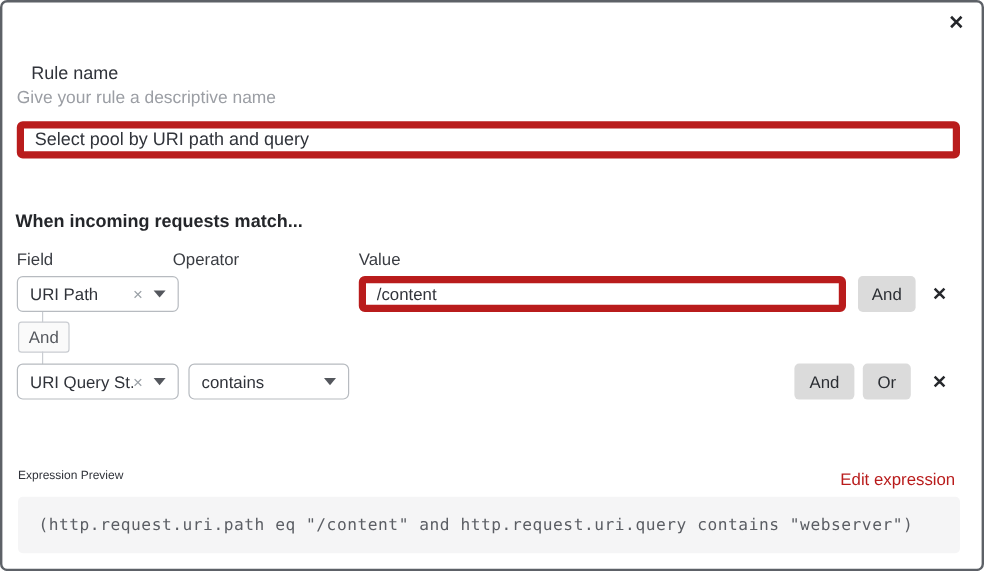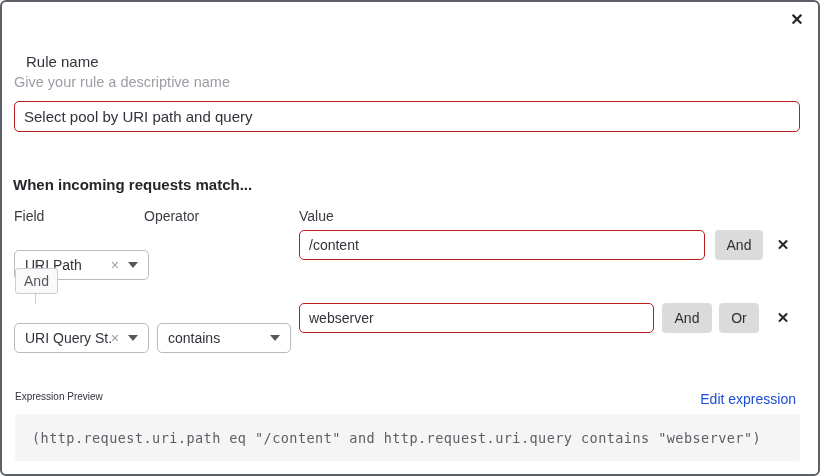--- a/index.html
+++ b/index.html
@@ -22,33 +22,33 @@
     right: 8px; top: 4px; width: 26px; height: 26px;
     display: flex; align-items: center; justify-content: center;
     font-size: 16px; font-weight: 700; color: #24262a; cursor: pointer;
     background: none; border: none; padding: 0;
   }
 
   .field-label { font-size: 15px; color: #30333a; }
   .helper-text { font-size: 14.5px; color: #9b9ea4; }
 
   .text-input {
-    box-sizing: border-box; border: 1px solid #b91c1c; border-radius: 5px;
+    box-sizing: border-box; border: 6px solid #b91c1c; border-radius: 5px;
     background: #fff; color: #30333a; font-size: 15px;
     font-family: "Liberation Sans", sans-serif;
     padding: 0 9px; outline: none;
   }
 
   .section-heading { font-size: 15px; font-weight: 700; color: #24262a; }
   .col-label { font-size: 14px; color: #3a3d43; }
 
   .dropdown {
     box-sizing: border-box; height: 30px; border: 1px solid #b7bbc0;
     border-radius: 5px; background: #fff; display: flex; align-items: center;
-    padding: 0 10px; cursor: pointer; margin-top: 20px;
+    padding: 0 10px; cursor: pointer;
   }
   .dropdown .dd-text { flex: 1; font-size: 14px; color: #30333a; white-space: nowrap; overflow: hidden; }
   .dropdown .dd-clear { font-size: 14px; color: #9aa0a6; margin-right: 9px; cursor: pointer; line-height: 1; }
   .dropdown .dd-caret {
     width: 0; height: 0; flex: none;
     border-left: 5px solid transparent; border-right: 5px solid transparent;
     border-top: 6px solid #54575d;
   }
 
   .gray-btn {
@@ -65,21 +65,21 @@
 
   .conn-line { width: 1px; background: #c9ccd1; }
   .conn-badge {
     box-sizing: border-box; width: 43px; height: 26px;
     border: 1px solid #c9ccd1; border-radius: 3px; background: #fafafa;
     display: flex; align-items: center; justify-content: center;
     font-size: 14px; color: #55585e;
   }
 
   .expr-label { font-size: 10px; color: #30333a; }
-  .edit-link { font-size: 14px; color: #1d4ed8; cursor: pointer; text-decoration: none; }
+  .edit-link { font-size: 14px; color: #b91c1c; cursor: pointer; text-decoration: none; }
   .code-block {
     box-sizing: border-box; width: 785px; height: 47px;
     background: #f5f5f6; border-radius: 4px;
     display: flex; align-items: center; padding-left: 17px;
     font-family: "DejaVu Sans Mono", monospace;
     font-size: 13.5px; letter-spacing: 0.45px; color: #5b5e64; white-space: nowrap;
   }
 </style>
 </head>
 <body>
@@ -113,21 +113,20 @@
 
   <div class="abs dropdown" style="left:12px; top:301px; width:135px;">
     <span class="dd-text">URI Query St...</span>
     <span class="dd-clear">×</span>
     <span class="dd-caret"></span>
   </div>
   <div class="abs dropdown" style="left:155px; top:301px; width:134px;">
     <span class="dd-text">contains</span>
     <span class="dd-caret"></span>
   </div>
-  <input class="abs text-input" style="left: 297px; top: 301px; width: 355px; height: 30px; font-size: 14px;" readonly="" value="webserver">
   <button class="abs gray-btn" style="left:660px; top:301px; width:50px;">And</button>
   <button class="abs gray-btn" style="left:717px; top:301px; width:40px;">Or</button>
   <button class="abs delete-btn" style="left:768px; top:301px;">✕</button>
 
   <div class="abs expr-label" style="left:13px; top:389px;">Expression Preview</div>
   <a class="abs edit-link" style="right:22px; top:389px;">Edit expression</a>
   <div class="abs code-block" style="left:13px; top:412px;">(http.request.uri.path eq "/content" and http.request.uri.query contains "webserver")</div>
 
 </div>
 

